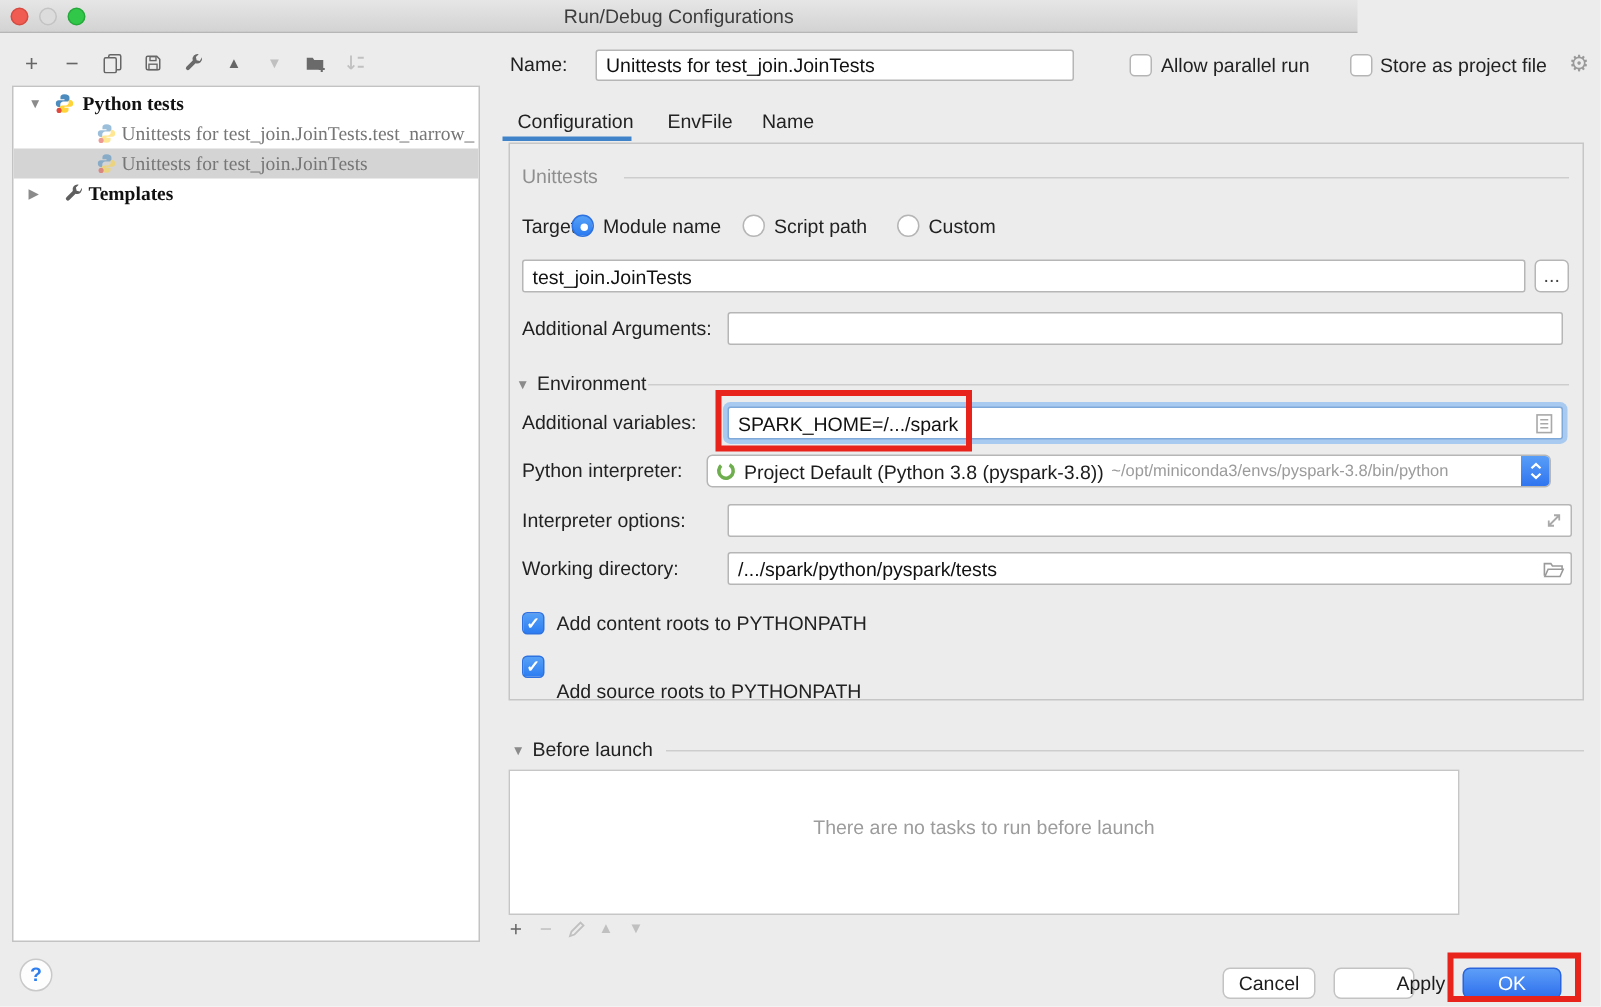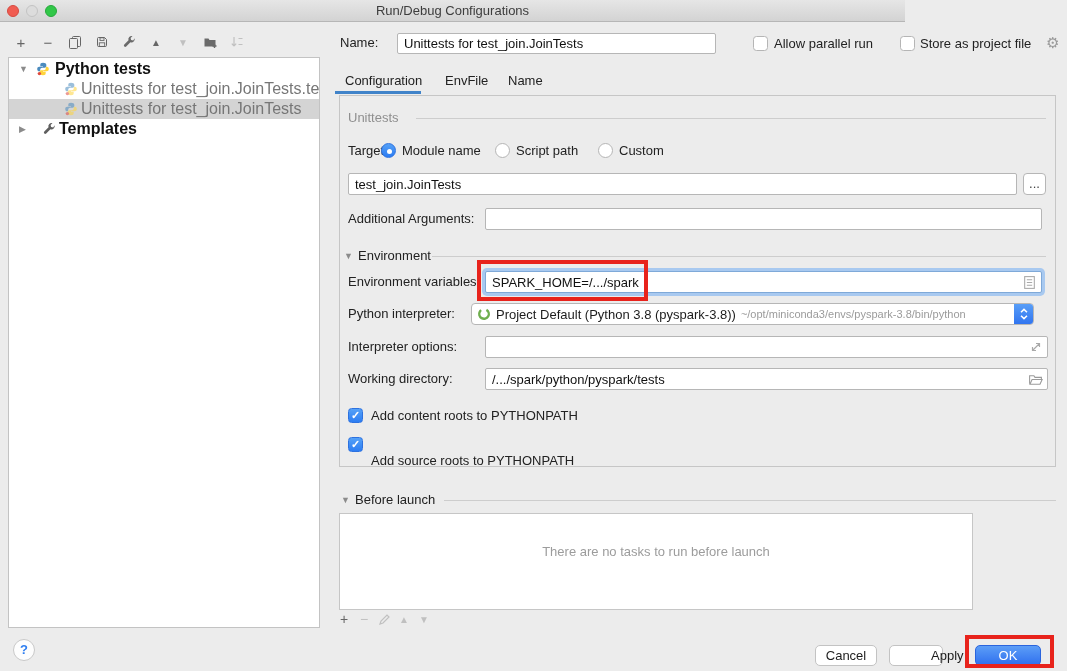--- a/index.html
+++ b/index.html
@@ -23,21 +23,21 @@
   .tbtn.dis { color:#c0c0c0; }
   .tbtn svg { display:block; }
   .glyph-tri { font-size:10px; }
 
   
   .tree { position:absolute; left:8px; top:57px; width:312px; height:571px; background:#fff;
           border:1px solid #c3c3c3; overflow:hidden; }
   .trow { position:absolute; left:0; width:100%; height:20px; line-height:20px; white-space:nowrap; overflow:hidden; }
   .trow .arrow { position:absolute; color:#8b8b8b; font-size:9px; top:0; }
   .trow .ticon { position:absolute; top:3px; }
-  .trow .tlabel { position:absolute; top:0; font-size:16px; }
+  .trow .tlabel { position:absolute; top:0; font-size:13px;font-family:Liberation Serif, serif; }
   .trow.sel { background:#d4d4d4; }
   .b { font-weight:bold; color:#111; }
   .dim { color:#767676; }
   .faded { opacity:.55; }
 
   
   .field { position:absolute; background:#fff; border:1px solid #b6b6b6; border-radius:2px;
            display:flex; align-items:center; padding:0 6px; font-size:13px; color:#111; overflow:hidden; white-space:nowrap; }
   .lbl { position:absolute; height:18px; line-height:18px; font-size:13px; color:#222; white-space:nowrap; }
   .gray-lbl { color:#8f8f8f; }
@@ -217,21 +217,21 @@
 
     <span class="lbl" style="left:8px;top:114px;">Additional Arguments:</span>
     <div class="field" style="left:145px;top:112px;width:557px;height:22px;">
       <span></span>
     </div>
 
     <span class="sec-arrow" style="left:4px;top:155px;">▼</span>
     <span class="lbl" style="left:18px;top:151px;">Environment</span>
     <div class="hline" style="left:92px;top:160px;width:614px;"></div>
 
-    <span class="lbl" style="left:8px;top:177px;">Environment variables:</span>
+    <span class="lbl" style="left:8px;top:177px;">Additional variables:</span>
     <div class="field focusring" style="left:145px;top:175px;width:557px;height:22px;">
       <span>SPARK_HOME=/.../spark</span>
       <svg class="field-icon" width="15" height="15" viewBox="0 0 14 14">
           <rect x="2.5" y="1.5" width="9" height="11" fill="#fff" stroke="#a9a9a9"></rect>
           <path d="M4.5 4.5h5M4.5 7h5M4.5 9.5h5" stroke="#a9a9a9"></path>
         </svg>
     </div>
 
     <span class="lbl" style="left:8px;top:209px;">Python interpreter:</span>
     <div class="combo" style="left:131px;top:207px;width:563px;height:22px;">

